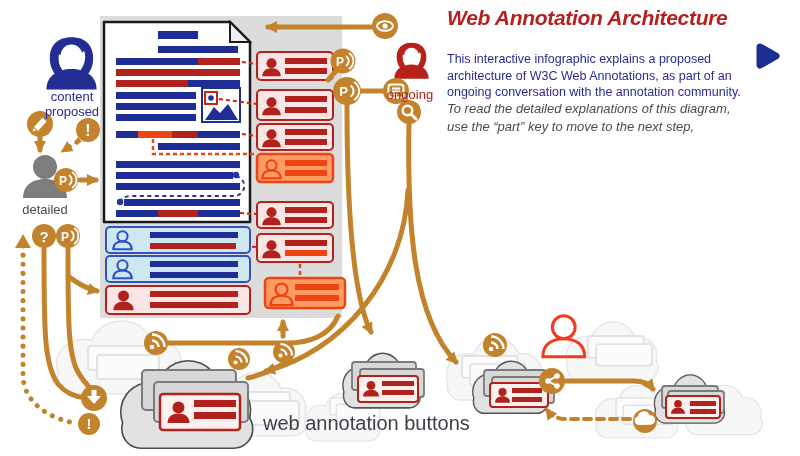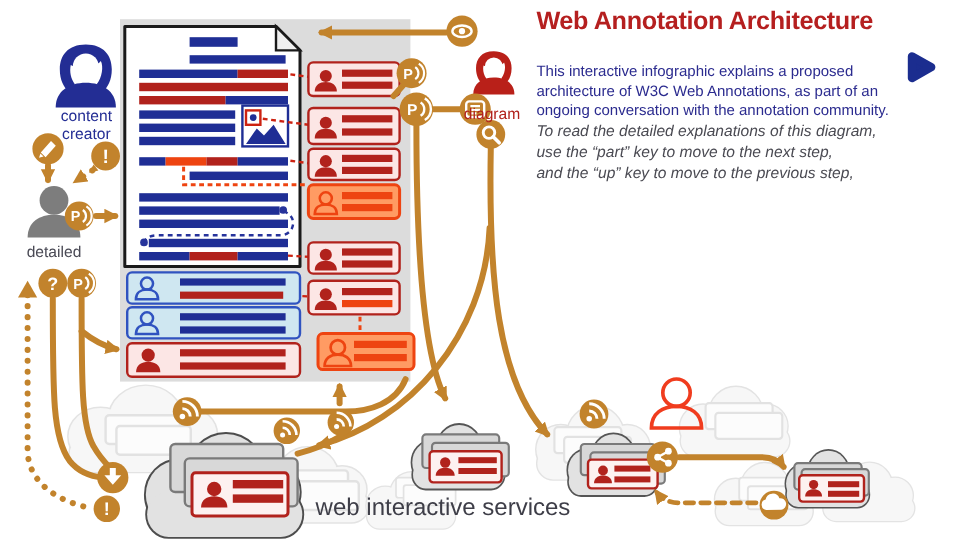--- a/index.html
+++ b/index.html
@@ -1,21 +1,21 @@
 <!DOCTYPE html>
 <html><head>
 <meta charset="utf-8">
 <style>
   html,body{margin:0;padding:0;background:#fff;}
   #stage{position:relative;width:800px;height:456px;background:#fff;overflow:hidden;
          font-family:"Liberation Sans",sans-serif;border-bottom:1px solid #e6e6e6;}
   .abs{position:absolute;}
   #diagram{position:absolute;left:0;top:0;z-index:1;}
   .txt{z-index:2;}
-  #title{left:447px;top:6px;width:348px;font-size:21px;font-weight:bold;color:#b51f1f;letter-spacing:-0.3px;}
+  #title{left:447px;top:6px;width:348px;font-size:21px;font-weight:bold;color:#b51f1f;letter-spacing:-0.3px;font-style:italic;}
   #intro{left:447px;top:40px;width:312px;font-size:12.5px;line-height:1.32;color:#2b2b8f;margin-top:11px;}
   #instructions{left:447px;top:100px;width:330px;font-size:13px;line-height:1.35;font-style:italic;color:#4a4a52;}
   .plabel{font-size:13px;text-align:center;line-height:1.15;}
   #lbl-creator{left:34px;top:90px;width:76px;color:#232d94;}
   #lbl-publisher{left:9px;top:203px;width:72px;color:#4a4a55;}
   #lbl-reader{left:378px;top:88px;width:64px;color:#b1221c;}
   #lbl-services{left:263px;top:412px;width:260px;font-size:20px;color:#3e3e48;}
   
   .n{fill:#1f2e95}.r{fill:#b1221c}.o{fill:#ee4411}
   .flow{stroke:#c2832c;stroke-width:5;fill:none;stroke-linecap:round;}
@@ -365,20 +365,19 @@
 </g>
 
 <path d="M760,47 L776,56 L760,65 Z" fill="#1b2d8f" stroke="#1b2d8f" stroke-width="7" stroke-linejoin="round"></path>
 </svg>
 
 <div class="abs txt" id="title">Web Annotation Architecture</div>
 <div class="abs txt" id="intro">This interactive infographic explains a proposed architecture of W3C Web Annotations, as part of an ongoing conversation with the annotation community.</div>
 <div class="abs txt" id="instructions">
   <div>To read the detailed explanations of this diagram,</div>
   <div>use the “part” key to move to the next step,</div>
-  <div>and the “up” key to move to the previous step,</div>
 </div>
-<div class="abs txt plabel" id="lbl-creator">content creator</div>
+<div class="abs txt plabel" id="lbl-creator">content proposed</div>
 <div class="abs txt plabel" id="lbl-publisher">detailed</div>
-<div class="abs txt plabel" id="lbl-reader">diagram</div>
-<div class="abs txt" id="lbl-services">web interactive services</div>
+<div class="abs txt plabel" id="lbl-reader">ongoing</div>
+<div class="abs txt" id="lbl-services">web annotation buttons</div>
 
 </div>
 
 </body></html>

